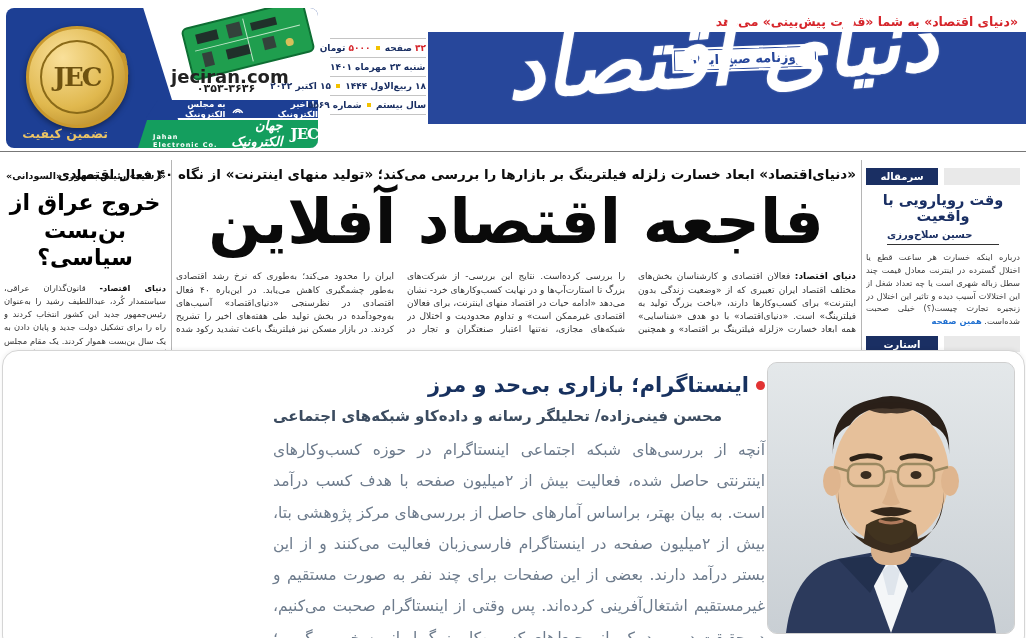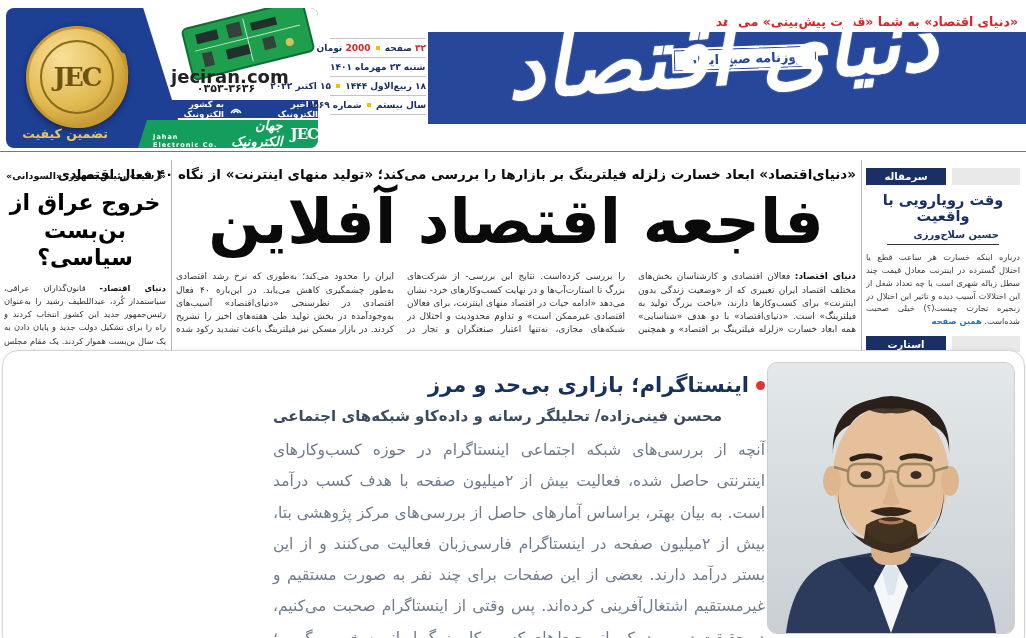--- a/index.html
+++ b/index.html
@@ -70,25 +70,25 @@
   .center-story{position:absolute;left:176px;top:166px;width:680px;}
   .kicker{font-size:13.5px;font-weight:bold;color:#0d0d0d;text-align:left;white-space:nowrap;}
   .headline{font-size:62px;font-weight:bold;color:#0a0a0a;text-align:center;margin-top:6px;
       letter-spacing:-2px;line-height:1.1;}
   .lead-row{display:flex;gap:13px;margin-top:14px;}
   .lead-col{flex:1;font-size:9px;line-height:1.48;color:#333;text-align:justify;height:64px;overflow:hidden;}
 
   
   .sidebar{position:absolute;left:866px;top:168px;width:154px;height:184px;overflow:hidden;}
   .tab-row{display:flex;height:17px;gap:6px;}
-  .tab-label{background:#1a2f63;color:#fff;font-size:10px;font-weight:bold;width:80px;
+  .tab-label{background:#1a2f63;color:#fff;font-size:10px;font-weight:bold;width:72px;
       display:flex;align-items:center;justify-content:center;}
   .tab-gray{background:#e9e9e9;flex:1;}
   .sb-title{font-size:14.5px;font-weight:bold;color:#1a2f63;text-align:center;margin-top:7px;}
-  .sb-author{font-size:10px;font-weight:bold;color:#1a2f63;text-align:right;margin:5px auto 6px auto;
+  .sb-author{font-size:10px;font-weight:bold;color:#1a2f63;text-align:left;margin:5px auto 6px auto;
       width:112px;border-bottom:1.5px solid #333;padding-bottom:4px;}
   .sb-body{margin-top:6px;font-size:8.3px;line-height:1.55;color:#3a3a3a;text-align:justify;}
   .sb-link{color:#1f6fd0;font-weight:bold;}
 
   
   .card{position:absolute;left:2px;top:350px;width:1021px;height:300px;background:#fff;
       border:1px solid #d5d5d5;border-radius:16px;box-shadow:0 -1px 4px rgba(0,0,0,.06);z-index:5;}
   .photo{position:absolute;left:764px;top:11px;width:246px;height:270px;border:1px solid #cfcfcf;
       border-radius:10px;overflow:hidden;background:#dfe3e6;}
   .ba-titlerow{position:absolute;left:270px;top:22px;width:492px;text-align:right;
@@ -122,21 +122,21 @@
 
     <div class="ad-site">jeciran.com</div>
     <div class="ad-phone">۰۳۵۳-۳۶۳۶</div>
 
     <div class="ad-strip-blue">
       <span>با اخیر الکترونیک</span>
       <svg width="14" height="9" viewBox="0 0 14 9">
         <path d="M2 8 Q7 1 12 8" stroke="#fff" stroke-width="1.4" fill="none"></path>
         <path d="M4.5 8 Q7 4.5 9.5 8" stroke="#fff" stroke-width="1.4" fill="none"></path>
       </svg>
-      <span>به کشور الکترونیک</span>
+      <span>به مجلس الکترونیک</span>
     </div>
 
     <div class="ad-strip-green">
       <span class="jec-mono">JEC</span>
       <span class="green-brand">
         <span class="brand-fa">جهان الکترونیک</span>
         <span class="brand-en" dir="ltr">Jahan Electronic Co.</span>
       </span>
     </div>
 
@@ -157,21 +157,21 @@
   <div class="blue-band">
     <div class="subtitle-box">روزنامه صبح ایران</div>
     <div class="calligraphy">دنیای اقتصاد</div>
   </div>
 
   <div class="info-col">
     <div class="info-row">
       <span class="red-num">۳۲</span>
       <span>صفحه</span>
       <span class="sq"></span>
-      <span class="red-num">2000</span>
+      <span class="red-num">۵۰۰۰</span>
       <span>تومان</span>
     </div>
     <div class="info-row">شنبه ۲۳ مهرماه ۱۴۰۱</div>
     <div class="info-row">
       <span>۱۸ ربیع‌الاول ۱۴۴۴</span>
       <span class="sq"></span>
       <span>۱۵ اکتبر ۲۰۲۲</span>
     </div>
     <div class="info-row">
       <span>سال بیستم</span>

